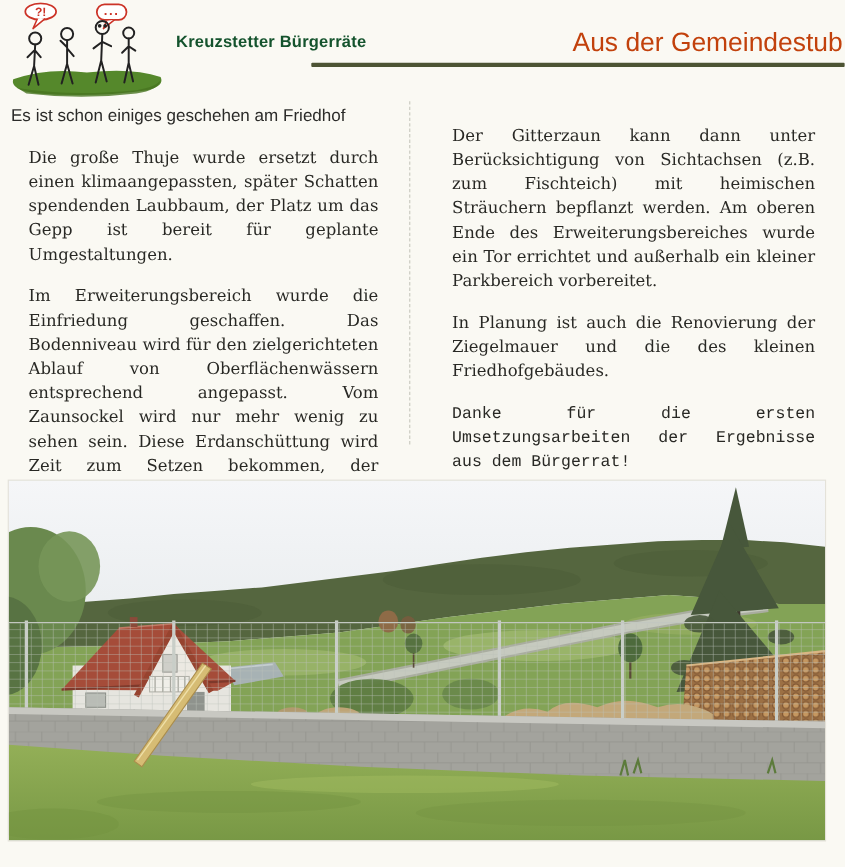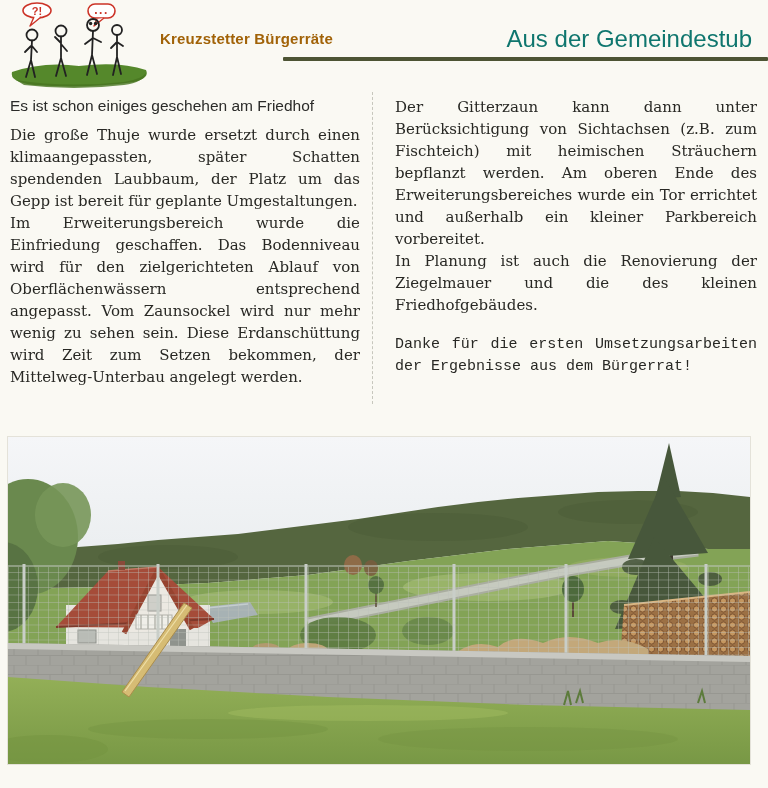--- a/index.html
+++ b/index.html
@@ -5,25 +5,25 @@
   html,body{margin:0;padding:0;}
   body{
     width:768px;height:788px;position:relative;overflow:hidden;
     background:#faf9f3;
     font-family:"Liberation Sans",sans-serif;
   }
   
   .illustration{position:absolute;left:4px;top:2px;width:152px;height:94px;}
   .bureau-label{
     position:absolute;left:160px;top:30px;
-    font-size:15px;font-weight:bold;color:#a16207;letter-spacing:.2px;
+    font-size:15px;font-weight:bold;color:#14532d;letter-spacing:.2px;
   }
   .page-title{
-    position:absolute;right:16px;top:25px;
-    font-size:24px;font-weight:400;color:#0f766e;white-space:nowrap;
+    position:absolute;right:2px;top:25px;
+    font-size:24px;font-weight:400;color:#c2410c;white-space:nowrap;
   }
   .header-rule{
     position:absolute;left:283px;right:0;top:57px;height:4px;
     background:#4d5434;border-radius:1px;
   }
   
   .col-left {position:absolute;left:10px; top:96px;width:350px;}
   .col-right{position:absolute;left:395px;top:96px;width:362px;}
   .col-divider{
     position:absolute;left:372px;top:92px;height:312px;width:0;
@@ -31,21 +31,21 @@
   }
   .article-heading{
     margin:0 0 2px 0;font-size:19px;line-height:23px;font-weight:bold;
     color:#1c1c1a;font-family:"Liberation Sans",sans-serif;
   }
   .article-subheading{
     margin:0 0 8px 0;font-size:15.5px;line-height:20px;color:#2b2b29;
     font-family:"Liberation Sans",sans-serif;
   }
   .body-text p{
-    margin:0;font-family:"DejaVu Serif","Liberation Serif",serif;
+    margin:16px;font-family:"DejaVu Serif","Liberation Serif",serif;
     font-size:15px;line-height:22px;text-align:justify;color:#282824;
     hyphens:auto;
   }
   .body-text p.spaced{margin-top:18px;font-family:Liberation Mono, monospace;}
   .signature{
     margin-top:22px;text-align:right;
     font-family:"Liberation Sans",sans-serif;
     font-size:15px;line-height:22px;color:#2e2e2c;
   }
   

